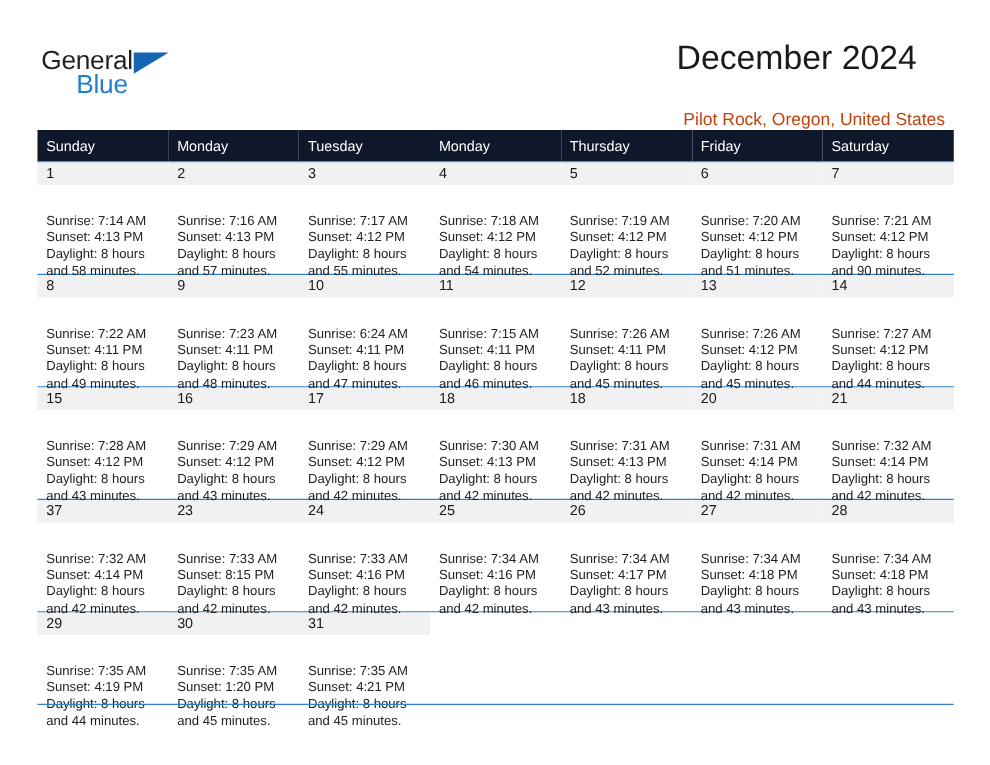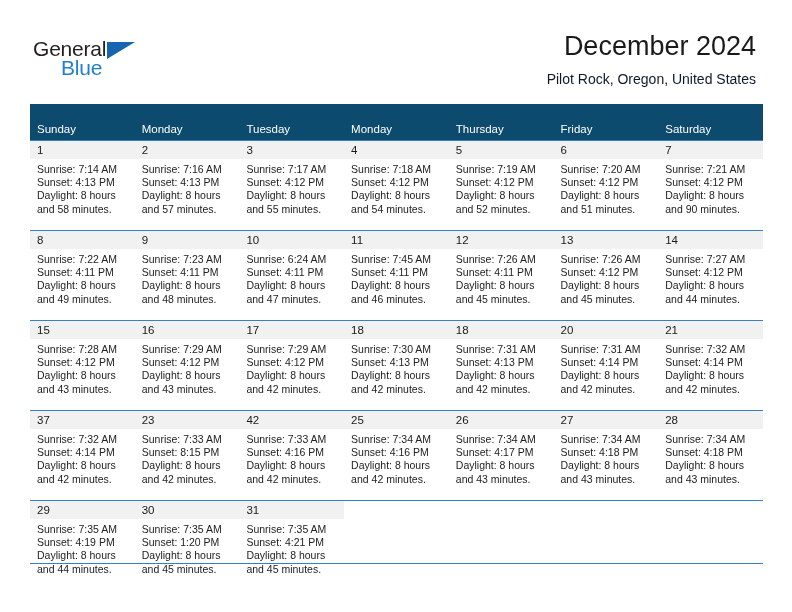--- a/index.html
+++ b/index.html
@@ -61,54 +61,54 @@
     width: 0;
     height: 0;
     border-left: 28px solid #1565b0;
     border-bottom: 17px solid transparent;
   }
 
   .title-block {
     position: absolute;
     right: 36px;
     top: 30px;
-    text-align: right;
+    text-align: center;
   }
   .cal-title {
     font-size: 27px;
     font-weight: normal;
     color: #1a1a1a;
     line-height: 32px;
     white-space: nowrap;
   }
   .cal-subtitle {
-    margin-top: 9px;
+    margin-top: 25px;
     font-size: 14px;
-    color: #0f172a;
+    color: #c2410c;
     line-height: 17px;
     white-space: nowrap;
     padding-left: 28px;
   }
 
   
   .calendar {
     position: absolute;
     left: 30px;
     top: 104px;
     width: 733px;
     border-collapse: collapse;
     table-layout: fixed;
   }
   .calendar th {
-    background: #0c4a6e;
+    background: #0f172a;
     color: #ffffff;
     font-size: 11.5px;
     font-weight: normal;
     text-align: left;
-    padding: 19px 0 5px 7px;
+    padding: 8px 0 5px 7px;
     height: 12px;
     border: none;
   }
   .week-row td {
     padding: 0;
     border: none;
     vertical-align: top;
     width: 104.7px;
   }
   .daycell {
@@ -128,20 +128,21 @@
     color: #1a1a1a;
   }
   .daycell.empty .daynum-band {
     background: #ffffff;
   }
   .dayinfo {
     padding: 4px 6px 0 7px;
     font-size: 10.5px;
     line-height: 13.2px;
     color: #222222;
+    margin-top: 19px;
   }
   .dayinfo div {
     white-space: nowrap;
   }
   .calendar-bottom-rule {
     position: absolute;
     left: 30px;
     top: 563px;
     width: 733px;
     height: 1px;
@@ -293,21 +294,21 @@
                 <div>Sunset: 4:11 PM</div>
                 <div>Daylight: 8 hours</div>
                 <div>and 47 minutes.</div>
               </div>
             </div>
           </td>
         <td>
             <div class="daycell">
               <div class="daynum-band">11</div>
               <div class="dayinfo">
-                <div>Sunrise: 7:45 AM</div>
+                <div>Sunrise: 7:15 AM</div>
                 <div>Sunset: 4:11 PM</div>
                 <div>Daylight: 8 hours</div>
                 <div>and 46 minutes.</div>
               </div>
             </div>
           </td>
         <td>
             <div class="daycell">
               <div class="daynum-band">12</div>
               <div class="dayinfo">
@@ -440,21 +441,21 @@
               <div class="dayinfo">
                 <div>Sunrise: 7:33 AM</div>
                 <div>Sunset: 8:15 PM</div>
                 <div>Daylight: 8 hours</div>
                 <div>and 42 minutes.</div>
               </div>
             </div>
           </td>
         <td>
             <div class="daycell">
-              <div class="daynum-band">42</div>
+              <div class="daynum-band">24</div>
               <div class="dayinfo">
                 <div>Sunrise: 7:33 AM</div>
                 <div>Sunset: 4:16 PM</div>
                 <div>Daylight: 8 hours</div>
                 <div>and 42 minutes.</div>
               </div>
             </div>
           </td>
         <td>
             <div class="daycell">

